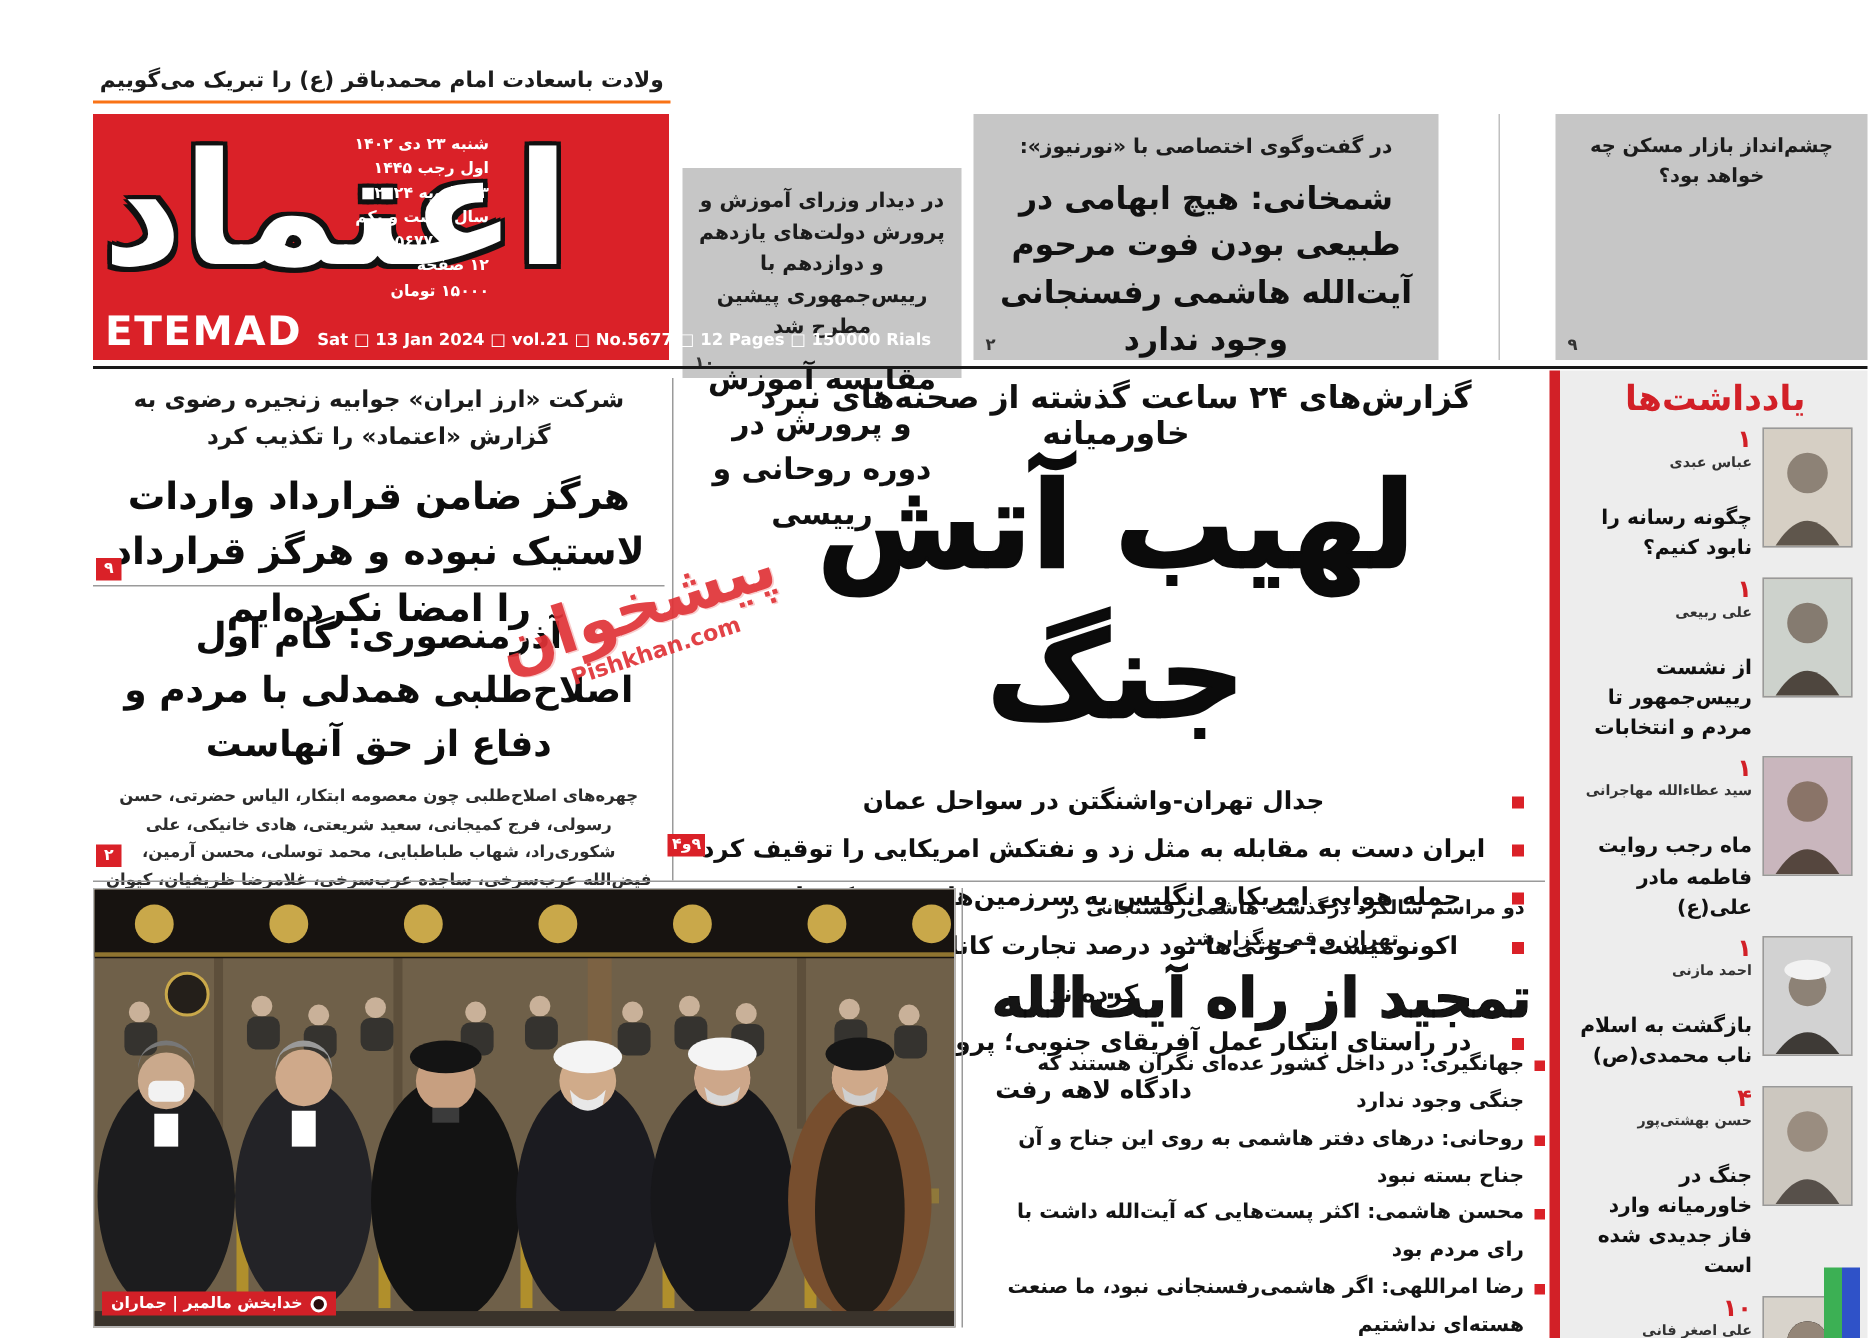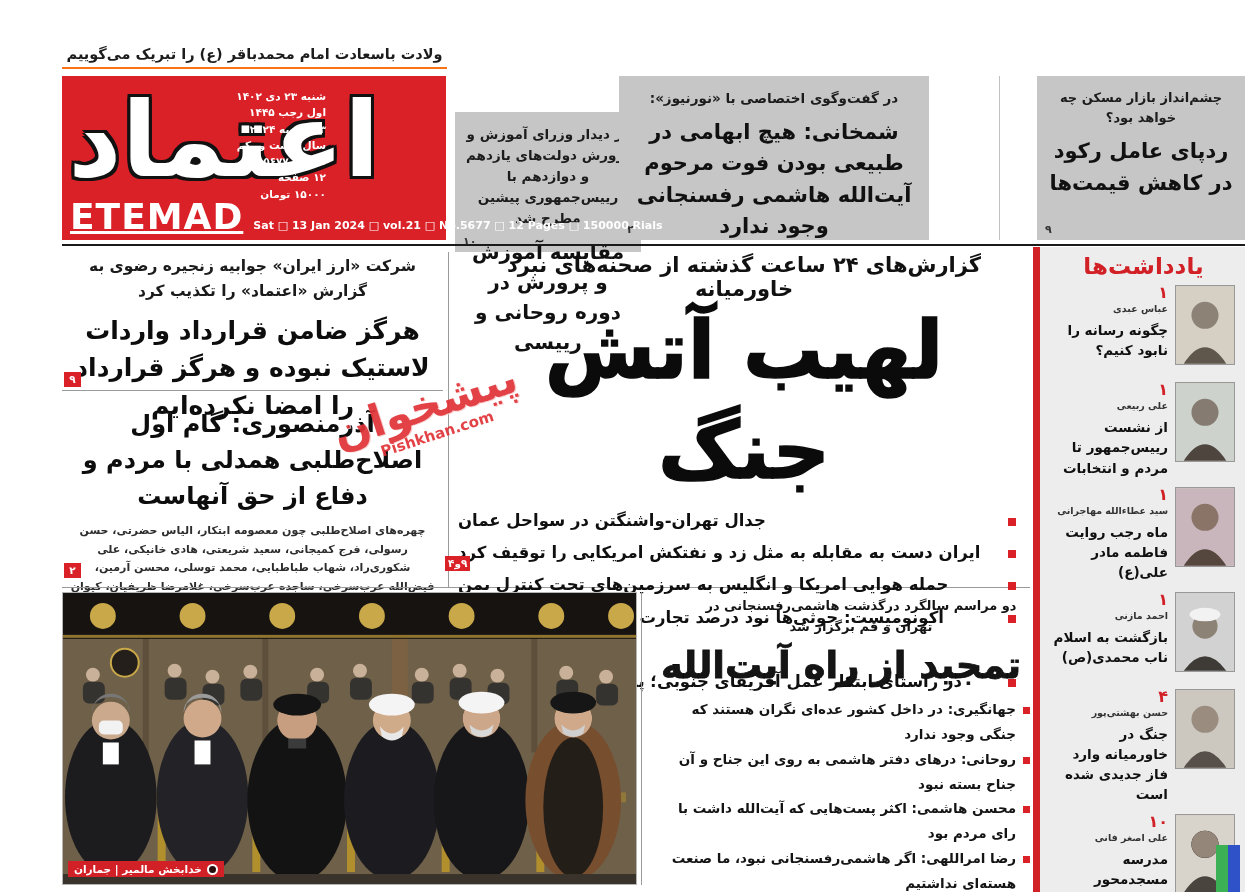--- a/index.html
+++ b/index.html
@@ -26,30 +26,30 @@
                  0 3px 0 #111,3px 0 0 #111,0 -3px 0 #111,-3px 0 0 #111;
   }
   #issue-info {
     position:absolute; right:120px; top:12px; text-align:right;
     color:#fff; font-size:10.5px; font-weight:bold; line-height:1.55; z-index:3;
   }
   #masthead-latin {
     position:absolute; left:8px; right:8px; bottom:3px; z-index:3;
     display:flex; align-items:baseline; gap:10px; direction:ltr; color:#fff;
   }
-  #logo-latin { font-size:36px; font-weight:bold; letter-spacing:1px;text-decoration:underline; }
+  #logo-latin { font-size:27px; font-weight:bold; letter-spacing:1px; }
   #latin-info { font-size:11px; font-weight:bold; white-space:nowrap; }
 
   
   .graybox { background:#c6c6c6; padding:12px 10px 6px; text-align:center; }
   .graybox .kick { font-size:13.5px; font-weight:bold; line-height:1.55; color:#1c1c1c; }
   .graybox .ttl  { font-size:21px; font-weight:bold; line-height:1.5; margin-top:8px; color:#111; }
   .graybox .pnum { position:absolute; bottom:4px; right:auto; left:8px; font-size:11px; font-weight:bold; color:#333; }
   #topbox-0 { left:455px; top:76px; width:186px; height:140px;margin-top:36px; }
-  #topbox-1 { left:619px; top:76px; width:310px; height:164px; }
+  #topbox-1 { left:649px; top:76px; width:310px; height:164px; }
   #topbox-2 { left:1037px; top:76px; width:208px; height:164px;text-align:center; }
   #topbox-0 .ttl { font-size:20px; }
   #topbox-2 .kick { font-size:13px; }
   #vline-top { left:999px; top:76px; width:1px; height:164px; background:#c0c0c0; }
   #rule-top { left:62px; top:244px; width:1183px; height:2px; background:#1a1a1a; }
 
   
   .hline { background:#9a9a9a; height:1px; }
   .vline { background:#9a9a9a; width:1px; }
 
@@ -72,21 +72,21 @@
   #hline-B { left:62px; top:587px; width:968px; }
   #vline-mid { left:448px; top:252px; height:335px; }
 
   
   #lead { left:458px; top:253px; width:572px; text-align:center; }
   #lead .kick { font-size:21px; font-weight:bold; color:#111; }
   #lead .head {
     font-size:80px; font-weight:bold; color:#0b0b0b; line-height:1.25;
     -webkit-text-stroke:1.5px #0b0b0b;
   }
-  #lead ul { list-style:none; text-align:left; margin-top:4px; padding-right:14px; }
+  #lead ul { list-style:none; text-align:center; margin-top:17px; padding-right:14px; }
   #lead li {
     position:relative; font-size:16.5px; font-weight:bold; line-height:1.95; color:#101010; padding-right:16px;
   }
   #lead li::before {
     content:""; position:absolute; right:0; top:13px; width:8px; height:8px; background:#da2128;
   }
   #badgeLead { left:445px; top:556px; }
 
   
   #photo { left:62px; top:592px; width:575px; height:293px; border:1px solid #b5b5b5; background:#6f604c; }
@@ -113,21 +113,21 @@
   
   #red-bar { left:1033px; top:247px; width:7px; height:645px; background:#d22027; }
   #notes { left:1040px; top:247px; width:205px; height:645px; background:#ededed; padding:6px 10px 0 12px; }
   #notes-title { text-align:center; color:#d22027; font-size:23px; font-weight:bold; margin-bottom:6px; }
   .note { display:flex; flex-direction:row; gap:7px; margin-bottom:9px; min-height:88px; }
   .note .pic { flex:0 0 60px; height:80px; background:#cfcac2; border:1px solid #999; overflow:hidden; }
   .note .pic svg { width:100%; height:100%; display:block; }
   .note .txt { flex:1; text-align:right; }
   .note .num { color:#d22027; font-size:16px; font-weight:bold; line-height:1; }
   .note .auth { font-size:9.5px; font-weight:bold; color:#333; margin-top:2px; }
-  .note .ttl { font-size:13.5px; font-weight:bold; color:#101010; line-height:1.5; margin-top:6px; }
+  .note .ttl { font-size:13.5px; font-weight:bold; color:#101010; line-height:1.5; margin-top:21px; }
 
   
   #corner-green { left:1216px; top:845px; width:12px; height:47px; background:#3cb054; }
   #corner-blue  { left:1228px; top:845px; width:12px; height:47px; background:#2f52c8; }
 
   
   #watermark {
     left:338px; top:382px; width:185px; text-align:center; color:#e03237;
     transform:rotate(-18deg); z-index:6; opacity:.92; pointer-events:none;
   }
@@ -163,21 +163,20 @@
     <div class="ttl">مقایسه آموزش و پرورش در دوره روحانی و رییسی</div>
     <div class="pnum">۱۰</div>
   </div>
   <div class="abs graybox" id="topbox-1">
     <div class="kick">در گفت‌وگوی اختصاصی با «نورنیوز»:</div>
     <div class="ttl">شمخانی: هیچ ابهامی در طبیعی بودن فوت مرحوم آیت‌الله هاشمی رفسنجانی وجود ندارد</div>
     <div class="pnum">۲</div>
   </div>
   <div class="abs graybox" id="topbox-2">
     <div class="kick">چشم‌انداز بازار مسکن چه خواهد بود؟</div>
-    <div class="ttl">ردپای عامل رکود در کاهش قیمت‌ها</div>
     <div class="pnum">۹</div>
   </div>
   <div class="abs" id="vline-top"></div>
   <div class="abs" id="rule-top"></div>
 
   <div class="abs story" id="storyA">
     <div class="kick">شرکت «ارز ایران» جوابیه زنجیره رضوی به گزارش «اعتماد» را تکذیب کرد</div>
     <div class="head">هرگز ضامن قرارداد واردات لاستیک نبوده و هرگز قرارداد را امضا نکرده‌ایم</div>
   </div>
   <div class="abs badge" id="badgeA">۹</div>

